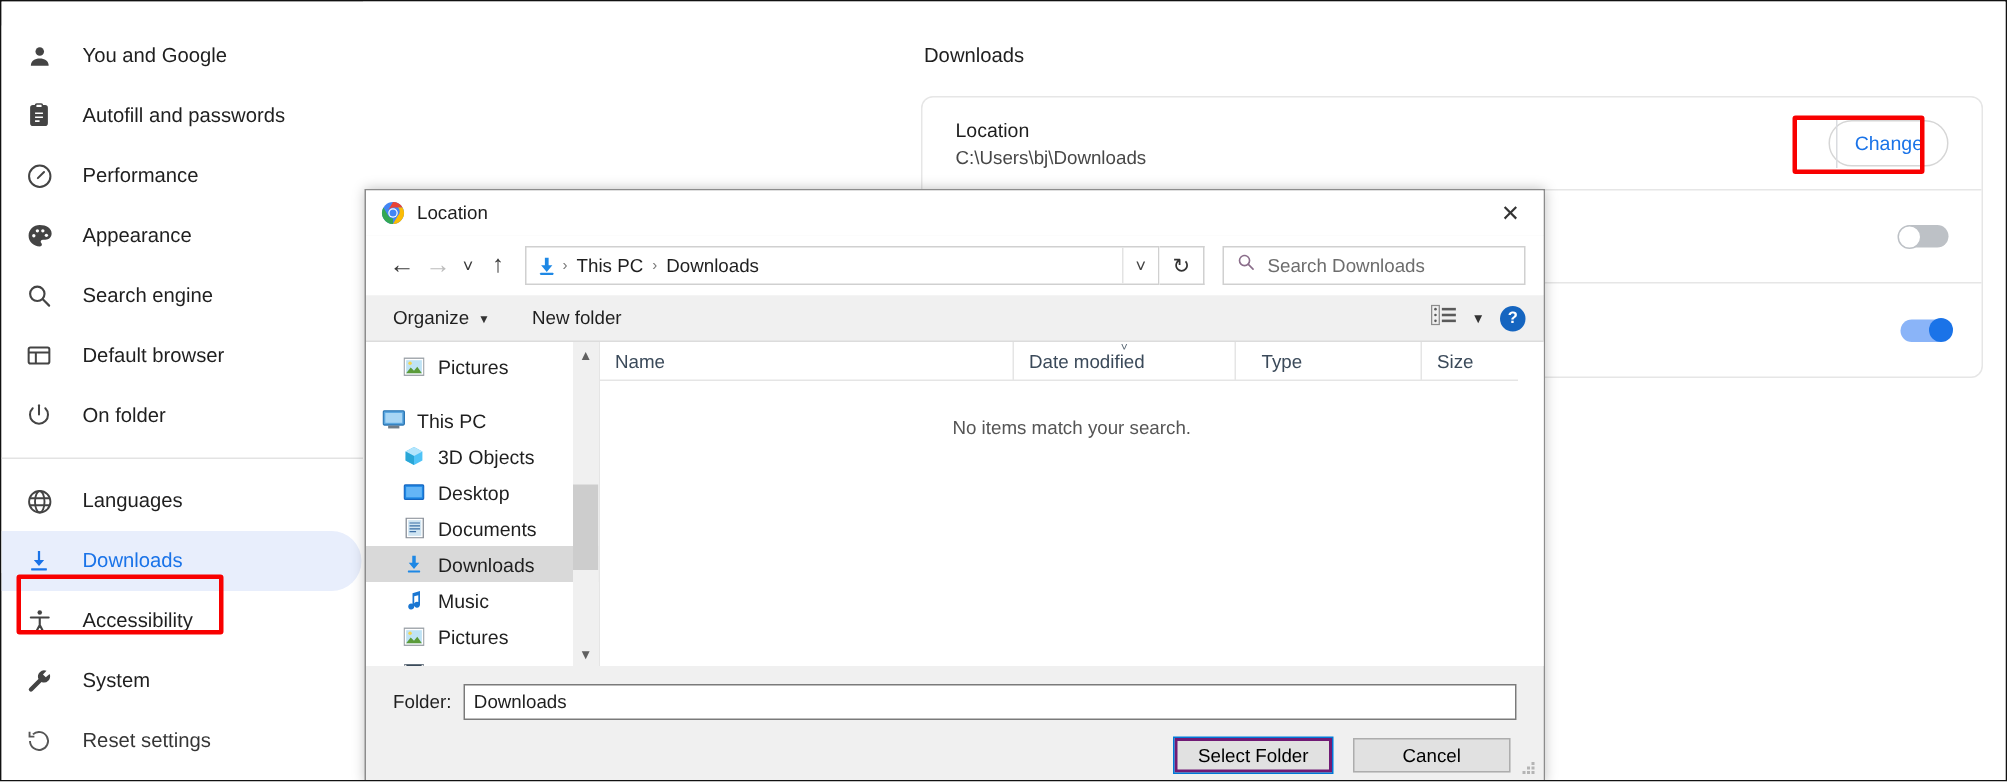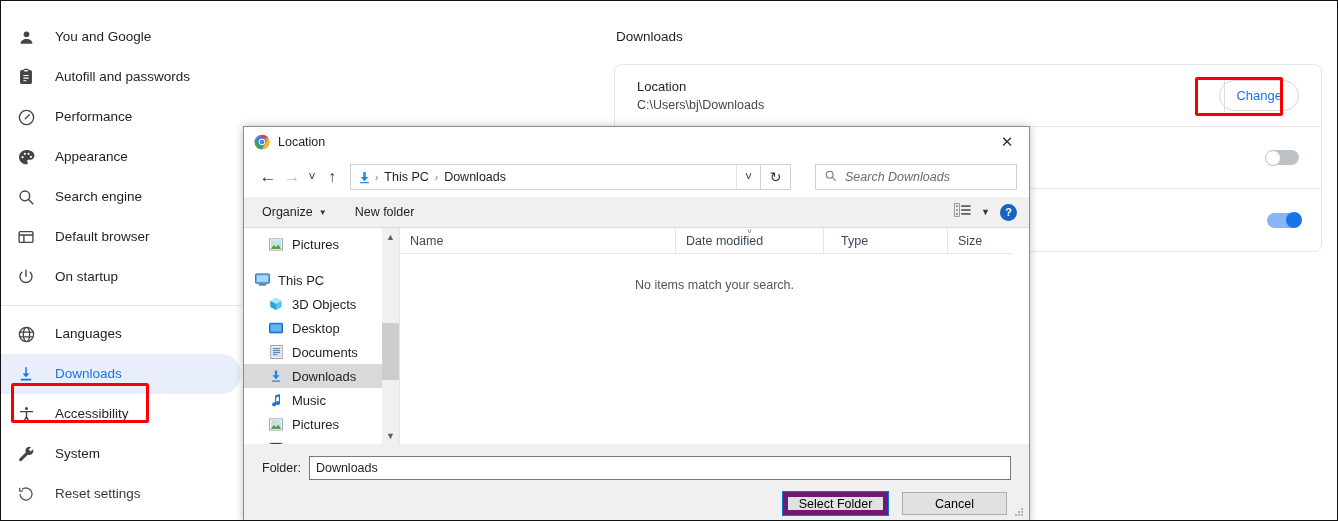--- a/index.html
+++ b/index.html
@@ -78,21 +78,21 @@
   .navbtn.small { width:16px; }
   .addrbar {
     flex:1; height:26px; border:1px solid #d0d0d0; background:#fff; display:flex; align-items:center;
     margin-left:6px; padding:0 0 0 5px;
   }
   .addr-ico { width:17px; height:17px; display:flex; align-items:center; justify-content:center; flex:0 0 17px; }
   .crumb { font-size:12.5px; color:#1f1f1f; padding:0 4px; }
   .crumb-sep { font-size:10px; color:#7a7a7a; padding:0 2px; }
   .addr-drop { width:24px; height:24px; display:flex; align-items:center; justify-content:center; color:#444; border-left:1px solid #e3e3e3; margin-left:auto; }
   .refresh { width:30px; height:26px; border:1px solid #d0d0d0; border-left:none; display:flex; align-items:center; justify-content:center; color:#333; background:#fff; }
-  .searchbox { width:202px; height:26px; border:1px solid #d0d0d0; background:#fff; display:flex; align-items:center; gap:8px; padding:0 8px; margin-left:24px;font-style:italic; }
+  .searchbox { width:202px; height:26px; border:1px solid #d0d0d0; background:#fff; display:flex; align-items:center; gap:8px; padding:0 8px; margin-left:12px; }
   .searchbox .ph { font-size:12.5px; color:#6d6d6d; }
 
   .dlg-toolbar { height:31px; background:#f0f0f0; display:flex; align-items:center; padding:0 10px; gap:0; position:relative; border-bottom:1px solid #dcdcdc;}
   .tb-item { font-size:12.5px; color:#1f1f1f; padding:0 8px; display:flex; align-items:center; gap:6px; height:24px; cursor:pointer; }
   .tb-caret { font-size:8px; color:#333; }
   .tb-right { margin-left:auto; display:flex; align-items:center; gap:10px; padding-right:2px; }
   .help-btn { width:17px; height:17px; border-radius:50%; background:#1565c0; color:#fff; font-size:11px; font-weight:bold;
               display:flex; align-items:center; justify-content:center; cursor:pointer; }
 
   .dlg-body { position:absolute; left:0; right:0; top:101px; bottom:77px; background:#fff; display:flex; }
@@ -119,21 +119,21 @@
   .list-scroll { position:absolute; right:0; top:0; width:17px; height:100%; background:#fff; }
 
   .dlg-footer { position:absolute; left:0; right:0; bottom:0; height:77px; background:#f0f0f0; }
   .folder-row { display:flex; align-items:center; padding:12px 18px 0 18px; gap:8px; }
   .folder-lbl { font-size:12.5px; color:#1f1f1f; }
   .folder-input { flex:1; height:24px; border:1px solid #7a7a7a; background:#fff; font-size:12.5px; color:#1f1f1f;
                   padding:0 6px; display:flex; align-items:center; }
   .btn-row { display:flex; justify-content:flex-end; gap:14px; padding:12px 22px 0 0; }
   .wbtn { min-width:105px; height:23px; font-size:12.5px; color:#000; background:#e1e1e1; border:1px solid #adadad;
           display:flex; align-items:center; justify-content:center; cursor:pointer; font-family:inherit; }
-  .wbtn.default { background:#e1e1e1; border:5px solid #701a75; outline:1px solid #0078d7; }
+  .wbtn.default { background:#e1e1e1; border:2px solid #701a75; outline:1px solid #0078d7; }
   .grip { position:absolute; right:4px; bottom:3px; width:10px; height:10px; }
   .grip i { position:absolute; width:2px; height:2px; background:#b4b4b4; }
 </style>
 </head>
 <body>
 
 <div id="root">
 
   <div class="settings">
 
@@ -204,21 +204,21 @@
         <span class="lbl">Default browser</span>
       </div>
 
       <div class="side-item">
         <span class="ico">
             <svg width="18" height="18" viewBox="0 0 24 24" fill="none" stroke="#444" stroke-width="1.8" stroke-linecap="round">
               <path d="M12 2.8v8.4"></path>
               <path d="M17.6 5.6a8 8 0 1 1-11.2 0"></path>
             </svg>
           </span>
-        <span class="lbl">On startup</span>
+        <span class="lbl">On folder</span>
       </div>
 
       <div class="side-sep"></div>
 
       <div class="side-item">
         <span class="ico">
             <svg width="19" height="19" viewBox="0 0 24 24" fill="none" stroke="#444" stroke-width="1.6">
               <circle cx="12" cy="12" r="9"></circle>
               <ellipse cx="12" cy="12" rx="4" ry="9"></ellipse>
               <path d="M3.4 9h17.2M3.4 15h17.2"></path>

